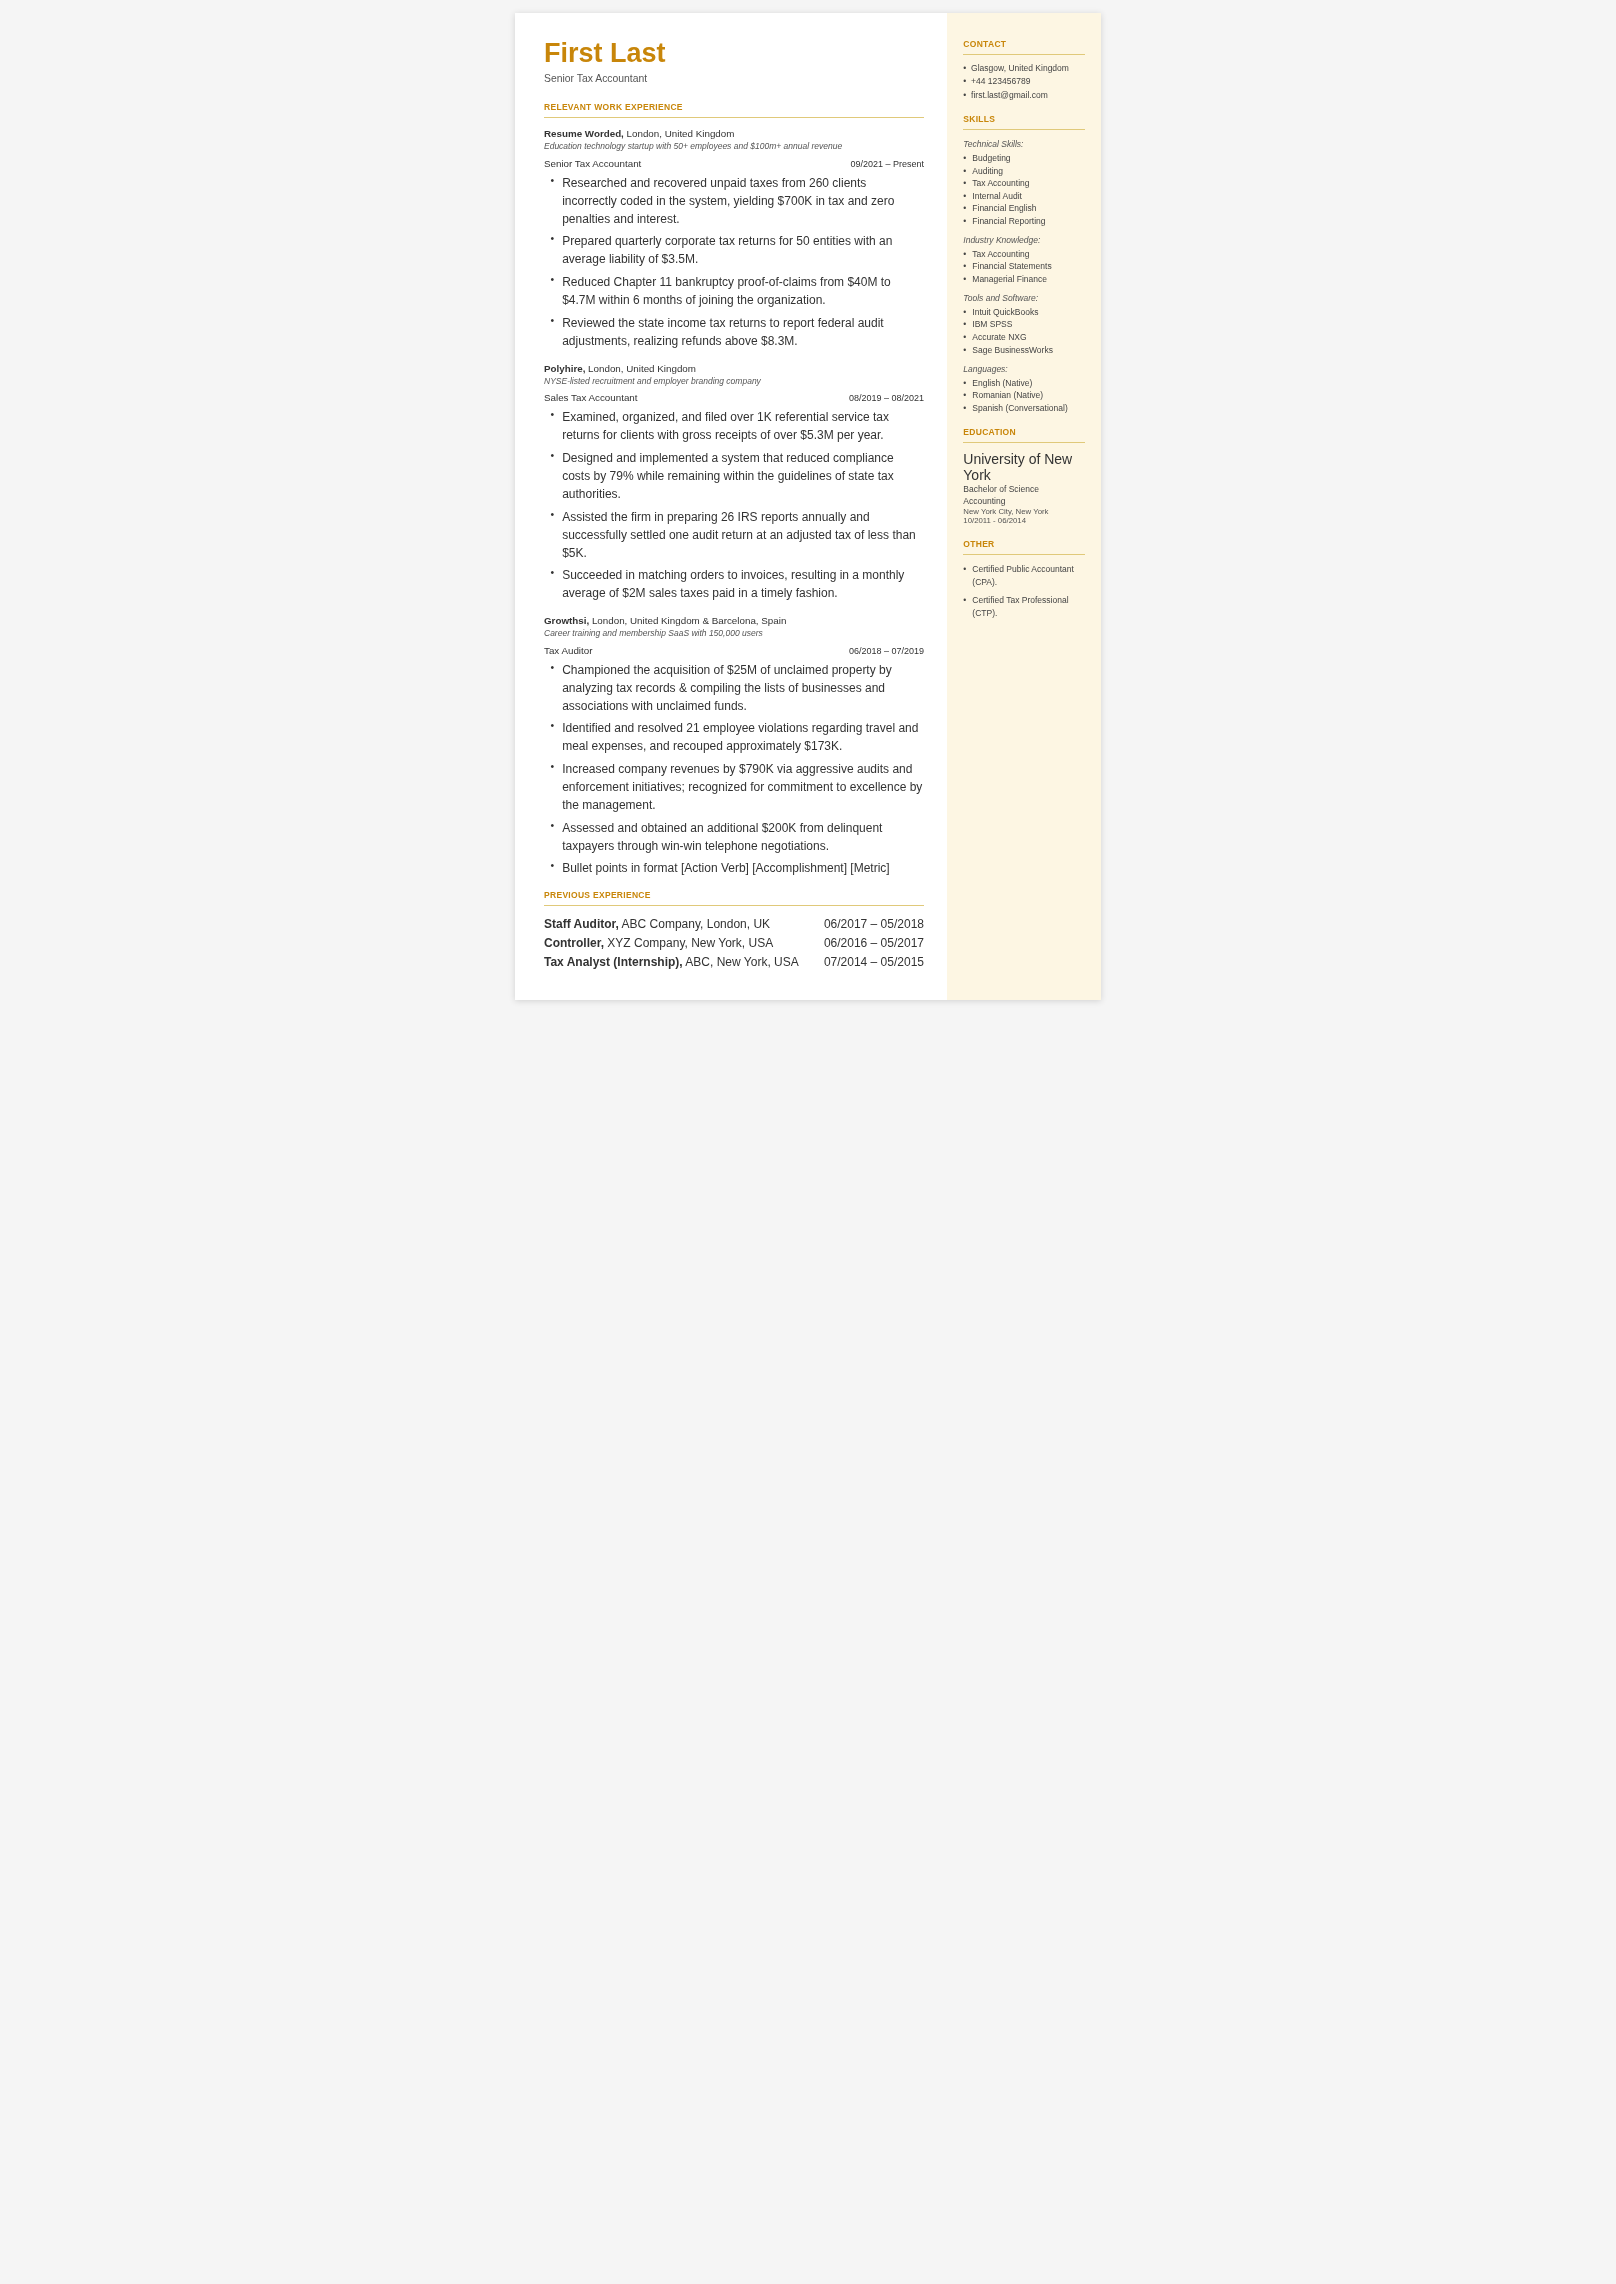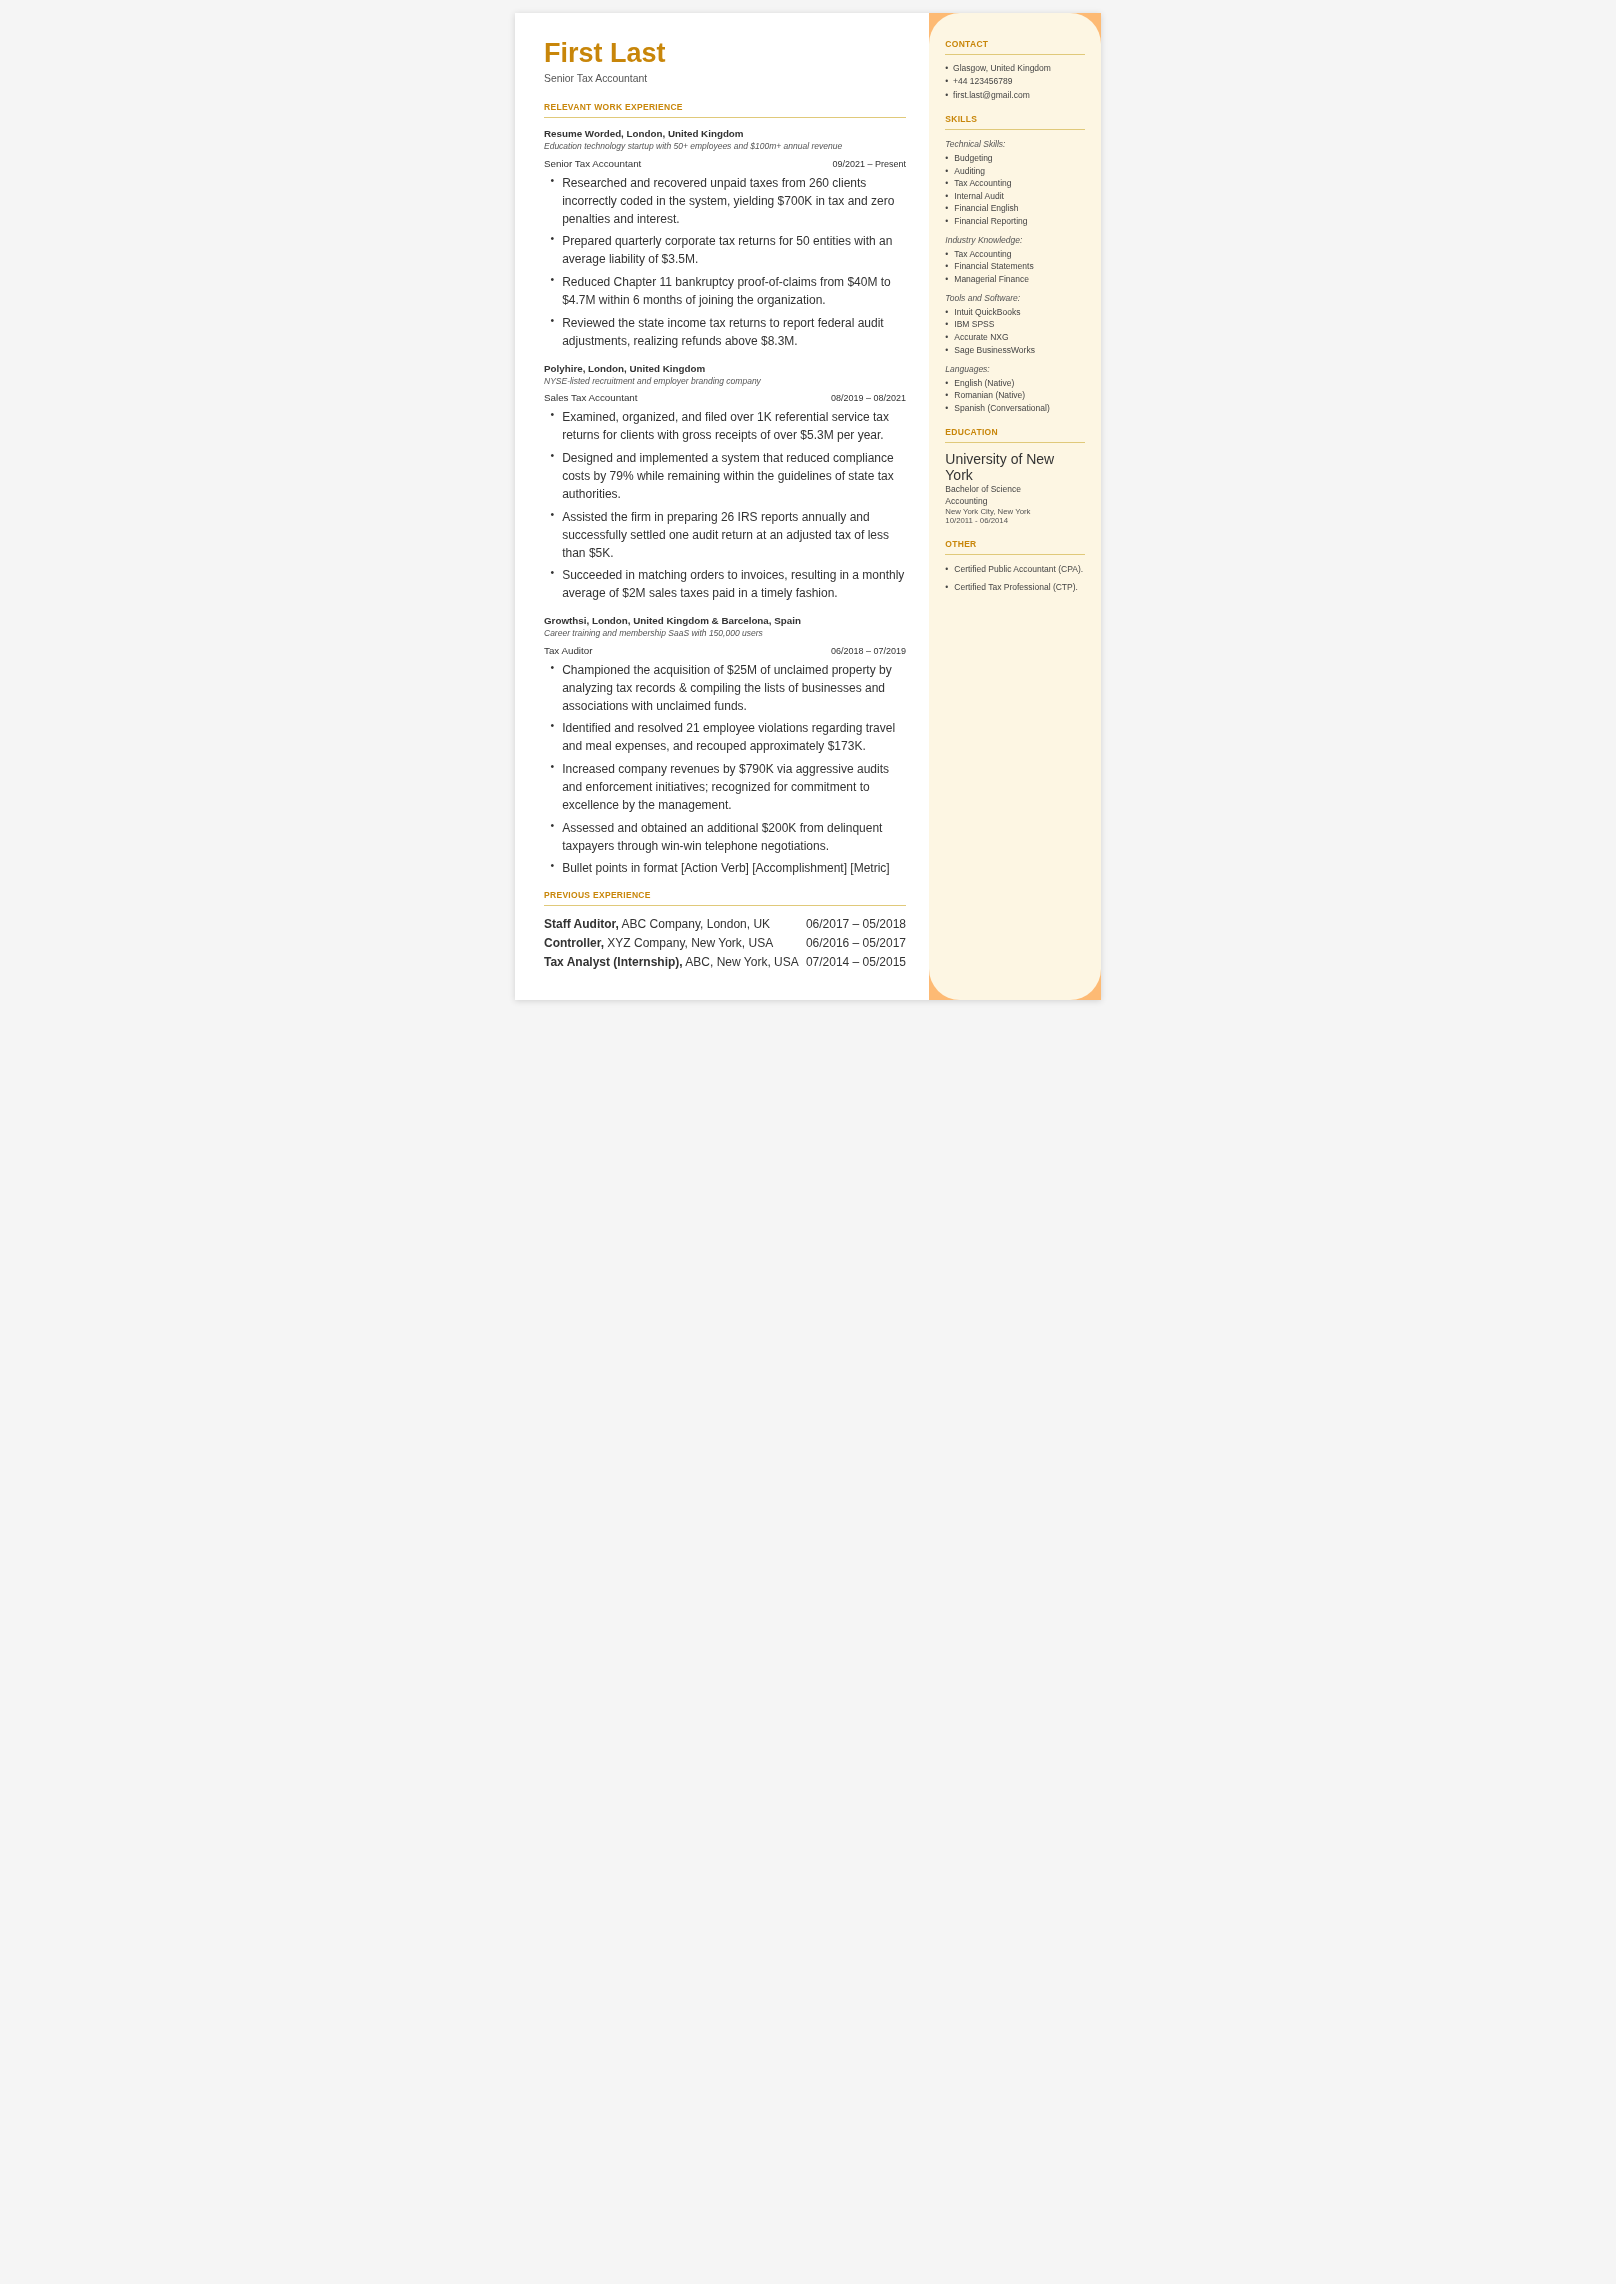--- a/index.html
+++ b/index.html
@@ -54,21 +54,21 @@
       justify-content: space-between;
       align-items: baseline;
       margin-bottom: 2px;
     }
     .company-name {
       font-size: 9.8px;
       font-weight: 700;
       color: #333;
     }
     .company-name span.normal {
-      font-weight: 700;
+      font-weight: 400;
     }
     .company-desc {
       font-style: italic;
       font-size: 8.5px;
       color: #555;
       margin-bottom: 6.5px;
     }
     .role-header {
       display: flex;
       justify-content: space-between;
@@ -116,24 +116,23 @@
     }
     .prev-exp-row .prev-company {
       flex: 1;
     }
     .prev-exp-row .prev-date {
       white-space: nowrap;
       color: #333;
     }
     
     .right-col {
-      width: 172px;
+      width: 154px;
       background: #fdf6e3;
       padding: 26px 16.3px 26px 16.3px;
-      border-radius: 31px;
     }
     .right-section-title {
       font-size: 8.5px;
       font-weight: 700;
       color: #c8860a;
       letter-spacing: 0.3px;
       text-transform: uppercase;
       margin-bottom: 5.2px;
       margin-top: 0;
     }

